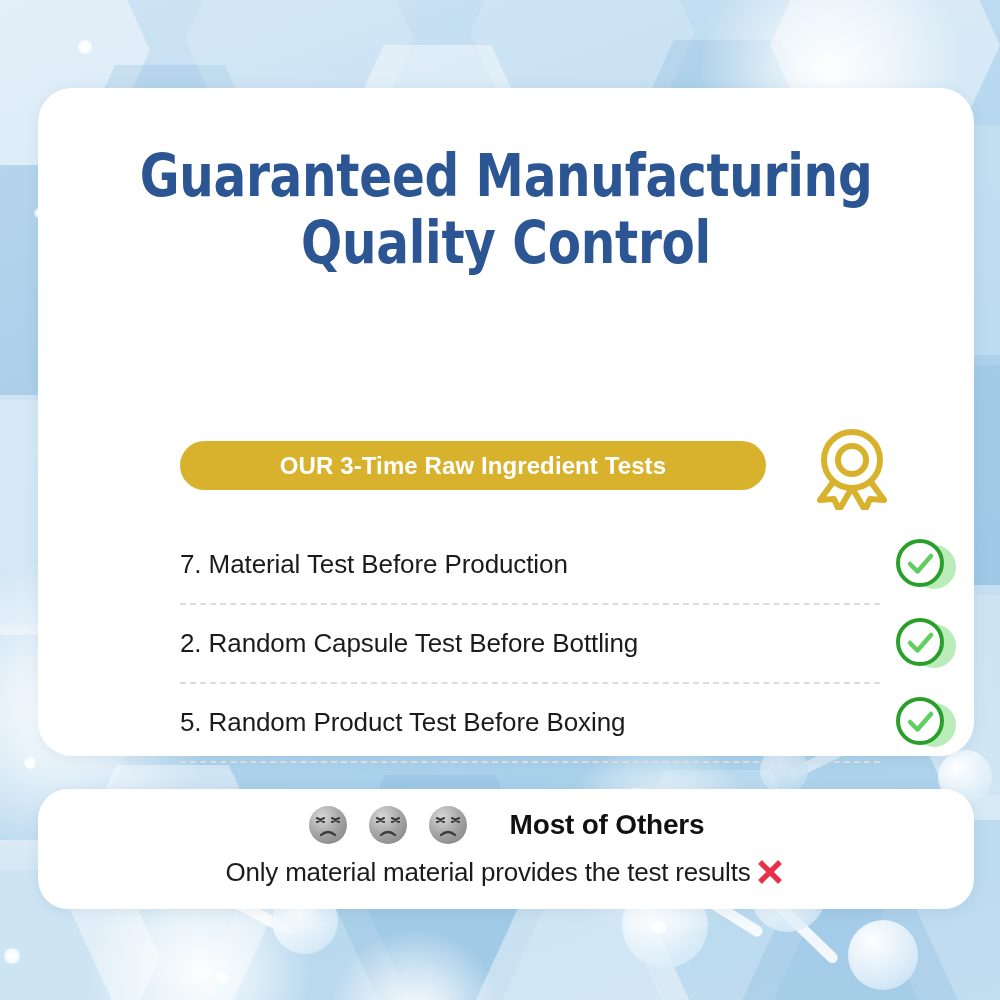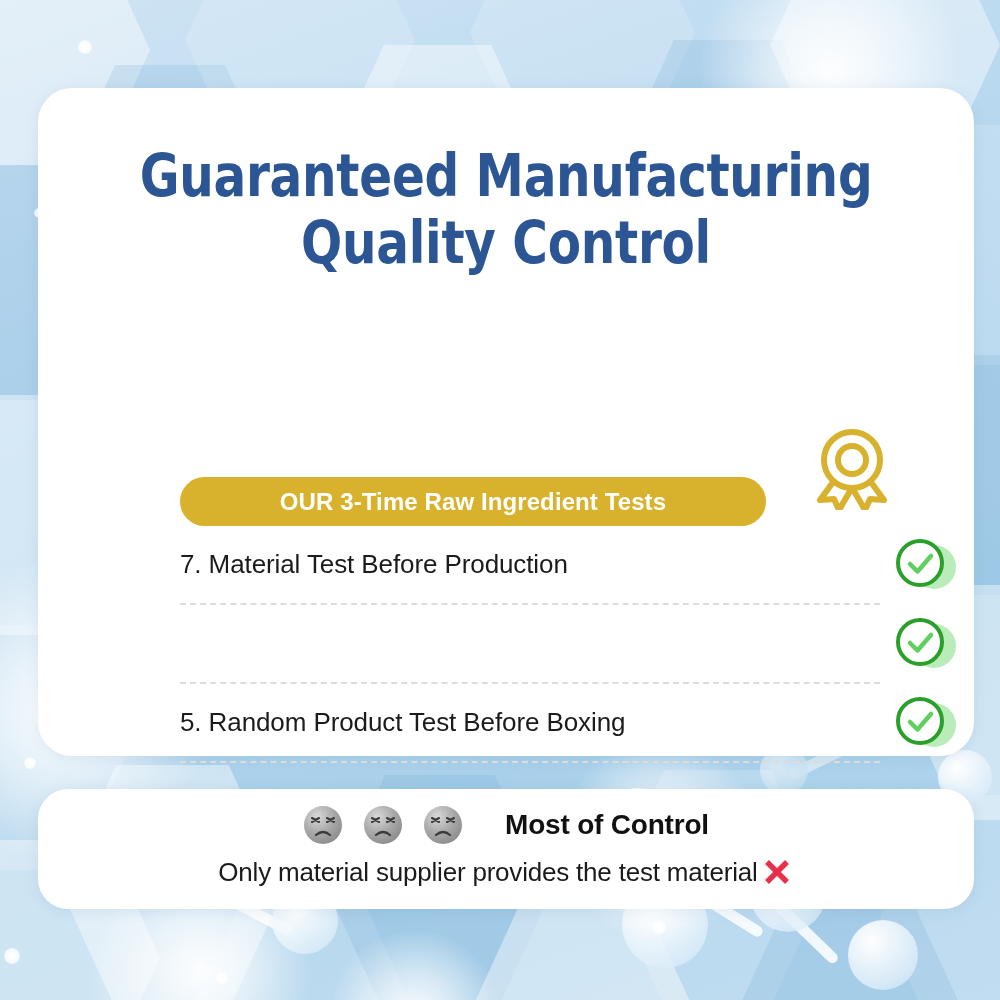--- a/index.html
+++ b/index.html
@@ -81,21 +81,20 @@
     position: absolute;
     left: 142px; top: 353px;
     width: 586px; height: 49px;
     background: #d9b22d;
     border-radius: 26px;
     color: #ffffff;
     font-weight: 700;
     font-size: 24px;
     display: flex; align-items: center; justify-content: center;
     letter-spacing: 0.1px;
-    margin-top: 36px;
   }
 
   
   #award-icon { position: absolute; left: 770px; top: 336px; width: 88px; height: 86px; }
 
   
   #test-list { position: absolute; left: 142px; top: 438px; width: 700px; }
   .list-row {
     position: relative;
     height: 77px;
@@ -237,20 +236,21 @@
         <span class="check-wrap">
           <svg viewBox="0 0 68 56" width="68" height="56" aria-hidden="true">
             <circle cx="40" cy="30" r="22" fill="#8fe08f" opacity="0.62"></circle>
             <circle cx="26" cy="26" r="22" fill="#ffffff" stroke="#2aa02a" stroke-width="4"></circle>
             <path d="M16 27 L23.5 34.5 L37 19" fill="none" stroke="#5fcf5f" stroke-width="4.5" stroke-linecap="round" stroke-linejoin="round"></path>
           </svg>
         </span>
       </div>
 
       <div class="list-row">
+        <span class="list-label">2. Random Capsule Test Before Bottling</span>
         <span class="check-wrap">
           <svg viewBox="0 0 68 56" width="68" height="56" aria-hidden="true">
             <circle cx="40" cy="30" r="22" fill="#8fe08f" opacity="0.62"></circle>
             <circle cx="26" cy="26" r="22" fill="#ffffff" stroke="#2aa02a" stroke-width="4"></circle>
             <path d="M16 27 L23.5 34.5 L37 19" fill="none" stroke="#5fcf5f" stroke-width="4.5" stroke-linecap="round" stroke-linejoin="round"></path>
           </svg>
         </span>
       </div>
 
       <div class="list-row">
@@ -294,25 +294,25 @@
         </svg>
       </span>
       <span class="sad-face">
         <svg viewBox="0 0 40 40" width="40" height="40" aria-hidden="true">
           <circle cx="20" cy="20" r="19" fill="url(#gface1)"></circle>
           <path d="M9 13 L16 17 M16 13 L9 17" stroke="#3b3b3b" stroke-width="2.1" stroke-linecap="round" fill="none"></path>
           <path d="M24 13 L31 17 M31 13 L24 17" stroke="#3b3b3b" stroke-width="2.1" stroke-linecap="round" fill="none"></path>
           <path d="M13 30 Q20 24 27 30" stroke="#3b3b3b" stroke-width="2.3" fill="none" stroke-linecap="round"></path>
         </svg>
       </span>
-      <span id="others-label">Most of Control</span>
+      <span id="others-label">Most of Others</span>
     </div>
 
     <div id="compare-note">
-      <span>Only material supplier provides the test material</span>
+      <span>Only material material provides the test results</span>
       <span class="xmark">
         <svg viewBox="0 0 34 34" width="34" height="34" aria-hidden="true">
           <path d="M7 7 L27 27 M27 7 L7 27" stroke="#e8304b" stroke-width="5.4" stroke-linecap="butt" fill="none"></path>
         </svg>
       </span>
     </div>
 
   </div>
 
 </div>

